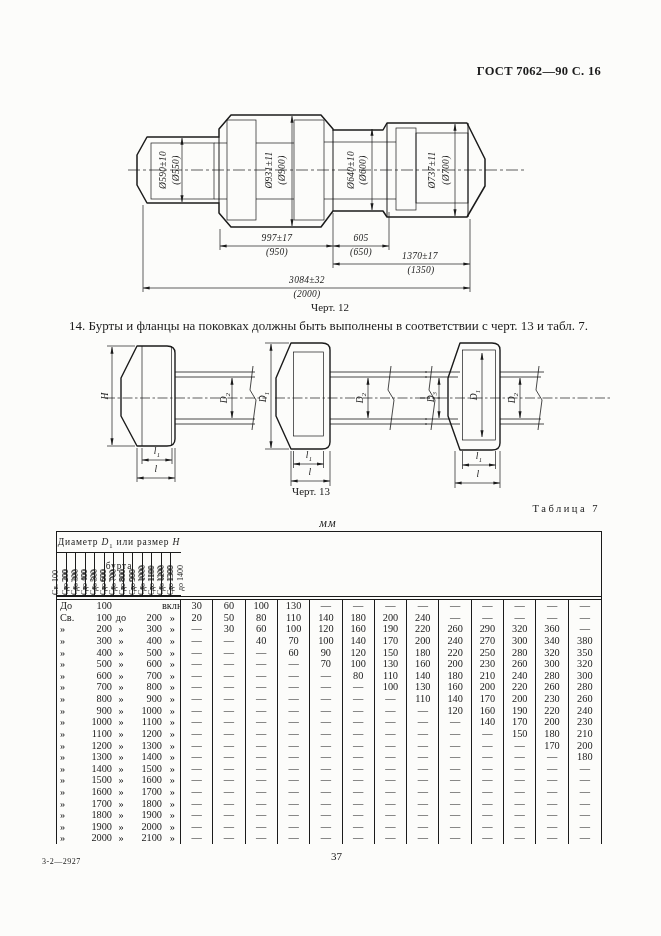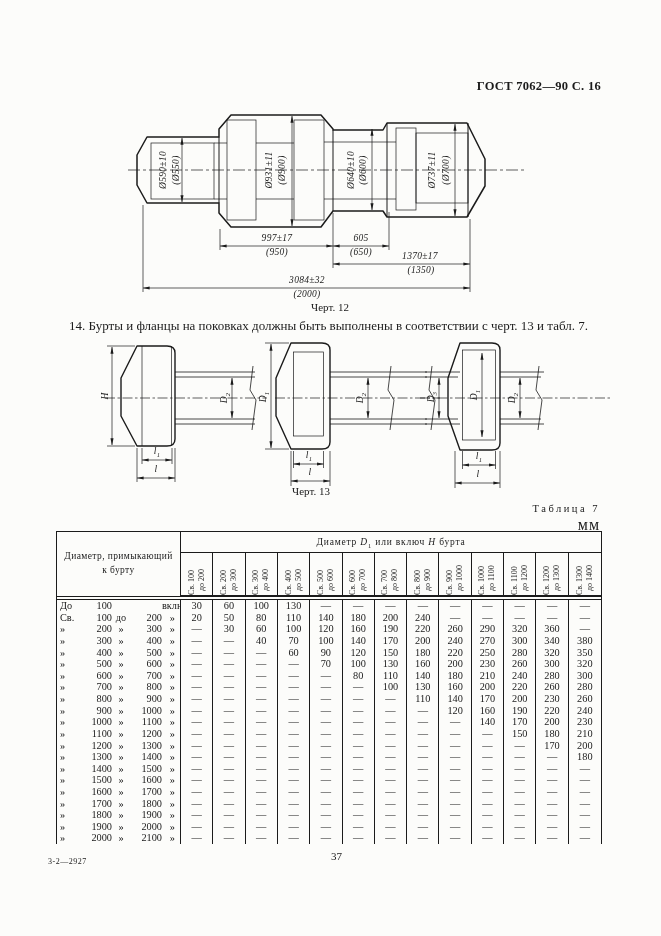--- a/index.html
+++ b/index.html
@@ -1,33 +1,33 @@
 <!DOCTYPE html>
 <html><head>
 <meta charset="utf-8">
 <style>
   html,body{margin:0;padding:0;}
   body{
     width:661px;height:936px;position:relative;overflow:hidden;
     background:#fcfcfa;color:#1b1b1b;
     font-family:"Liberation Serif", serif;
   }
-  .gost-header{position:absolute;top:79px;right:60px;font-weight:bold;font-size:12.5px;letter-spacing:.3px;}
+  .gost-header{position:absolute;top:64px;right:60px;font-weight:bold;font-size:12.5px;letter-spacing:.3px;}
   .fig{position:absolute;}
   .fig12{left:95px;top:98px;width:445px;height:218px;text-align:right;}
   .fig13{left:95px;top:338px;width:525px;height:162px;}
   svg{display:block;}
   .lbl{position:absolute;transform:translate(-50%,-50%);font-style:italic;font-size:9.5px;
        white-space:nowrap;letter-spacing:.3px;line-height:1;}
   .lbl.rot{transform:translate(-50%,-50%) rotate(-90deg);}
   .lbl sub{font-size:6.5px;font-style:italic;}
   .caption{position:absolute;transform:translate(-50%,-50%);font-size:11px;white-space:nowrap;}
   .para14{position:absolute;left:56px;top:318px;width:545px;text-align:center;font-size:13px;}
   .tbl-caption{position:absolute;top:503px;right:61px;font-size:10.5px;letter-spacing:2.5px;}
-  .tbl-units{position:absolute;left:56px;top:516px;width:544px;text-align:right;font-size:16px;letter-spacing:1px;}
+  .tbl-units{position:absolute;left:56px;top:516px;width:544px;text-align:center;font-size:12px;letter-spacing:1px;font-style:italic;}
 
   .tbl{position:absolute;left:56px;top:531px;width:544px;
        border-top:1.6px solid #1b1b1b;border-left:1px solid #1b1b1b;border-right:1px solid #1b1b1b;}
   .thead{display:grid;grid-template-columns:124px 1fr;}
   .corner{border-right:1px solid #1b1b1b;display:flex;flex-direction:column;justify-content:center;
           align-items:center;font-size:9.5px;letter-spacing:.4px;line-height:1.45;}
   .ghead{height:20px;line-height:20px;text-align:center;font-size:9.5px;letter-spacing:.8px;
          border-bottom:1px solid #1b1b1b;}
   .ghead i,.shead i{font-family:"Liberation Serif",serif;}
   .ghead sub{font-size:6.5px;}
@@ -40,21 +40,21 @@
   .colh .rot div:nth-child(2){padding-left:4px;}
   .shead{height:14px;line-height:14px;text-align:center;font-size:9.5px;letter-spacing:.8px;}
   .dblrule{height:2.2px;border-top:1px solid #1b1b1b;border-bottom:1.2px solid #1b1b1b;}
   .trow{display:grid;grid-template-columns:124px repeat(13,1fr);height:11.62px;}
   .tcell{border-right:1px solid #1b1b1b;font-size:10.3px;line-height:11.6px;text-align:center;overflow:hidden;}
   .trow .tcell:last-child{border-right:none;}
   .tlabel{display:grid;grid-template-columns:24px 28px 18px 32px 1fr;text-align:left;padding-left:3px;}
   .lp1,.lp3{text-align:right;}
   .lp2{text-align:center;}
   .lp4{text-align:right;padding-right:5px;}
-  .footnum{position:absolute;left:48px;top:857px;font-size:8px;letter-spacing:.5px;}
+  .footnum{position:absolute;left:42px;top:857px;font-size:8px;letter-spacing:.5px;}
   .pagenum{position:absolute;left:56px;top:850px;width:561px;text-align:center;font-size:11px;}
 </style>
 </head>
 <body>
 
 <div class="gost-header">ГОСТ 7062—90 С. 16</div>
 
 <div class="fig fig12">
   <svg width="440" height="218" viewBox="0 0 440 218">
     <defs>
@@ -175,29 +175,25 @@
   <span class="lbl" style="left:384px;top:120px"><span>l</span><sub>1</sub></span>
   <span class="lbl" style="left:383px;top:138px"><span>l</span><sub></sub></span>
   <span class="caption" style="left:216px;top:153px">Черт. 13</span>
 </div>
 
 <div class="tbl-caption">Таблица 7</div>
 <div class="tbl-units">мм</div>
 
 <div class="tbl">
   <div class="thead">
-    <div class="corner">
-      <div>Диаметр, примыкающий</div>
-      <div>к бурту</div>
-    </div>
     <div class="rhead">
       <div class="ghead">
         <span>Диаметр</span>
         <i>D</i><sub>1</sub>
-        <span>или включ</span>
+        <span>или размер</span>
         <i>H</i>
         <span>бурта</span>
       </div>
       <div class="colheads" id="colheads">
           <div class="colh">
             <div class="rot">
               <div>Св. 100</div>
               <div>до 200</div>
             </div>
           </div>

